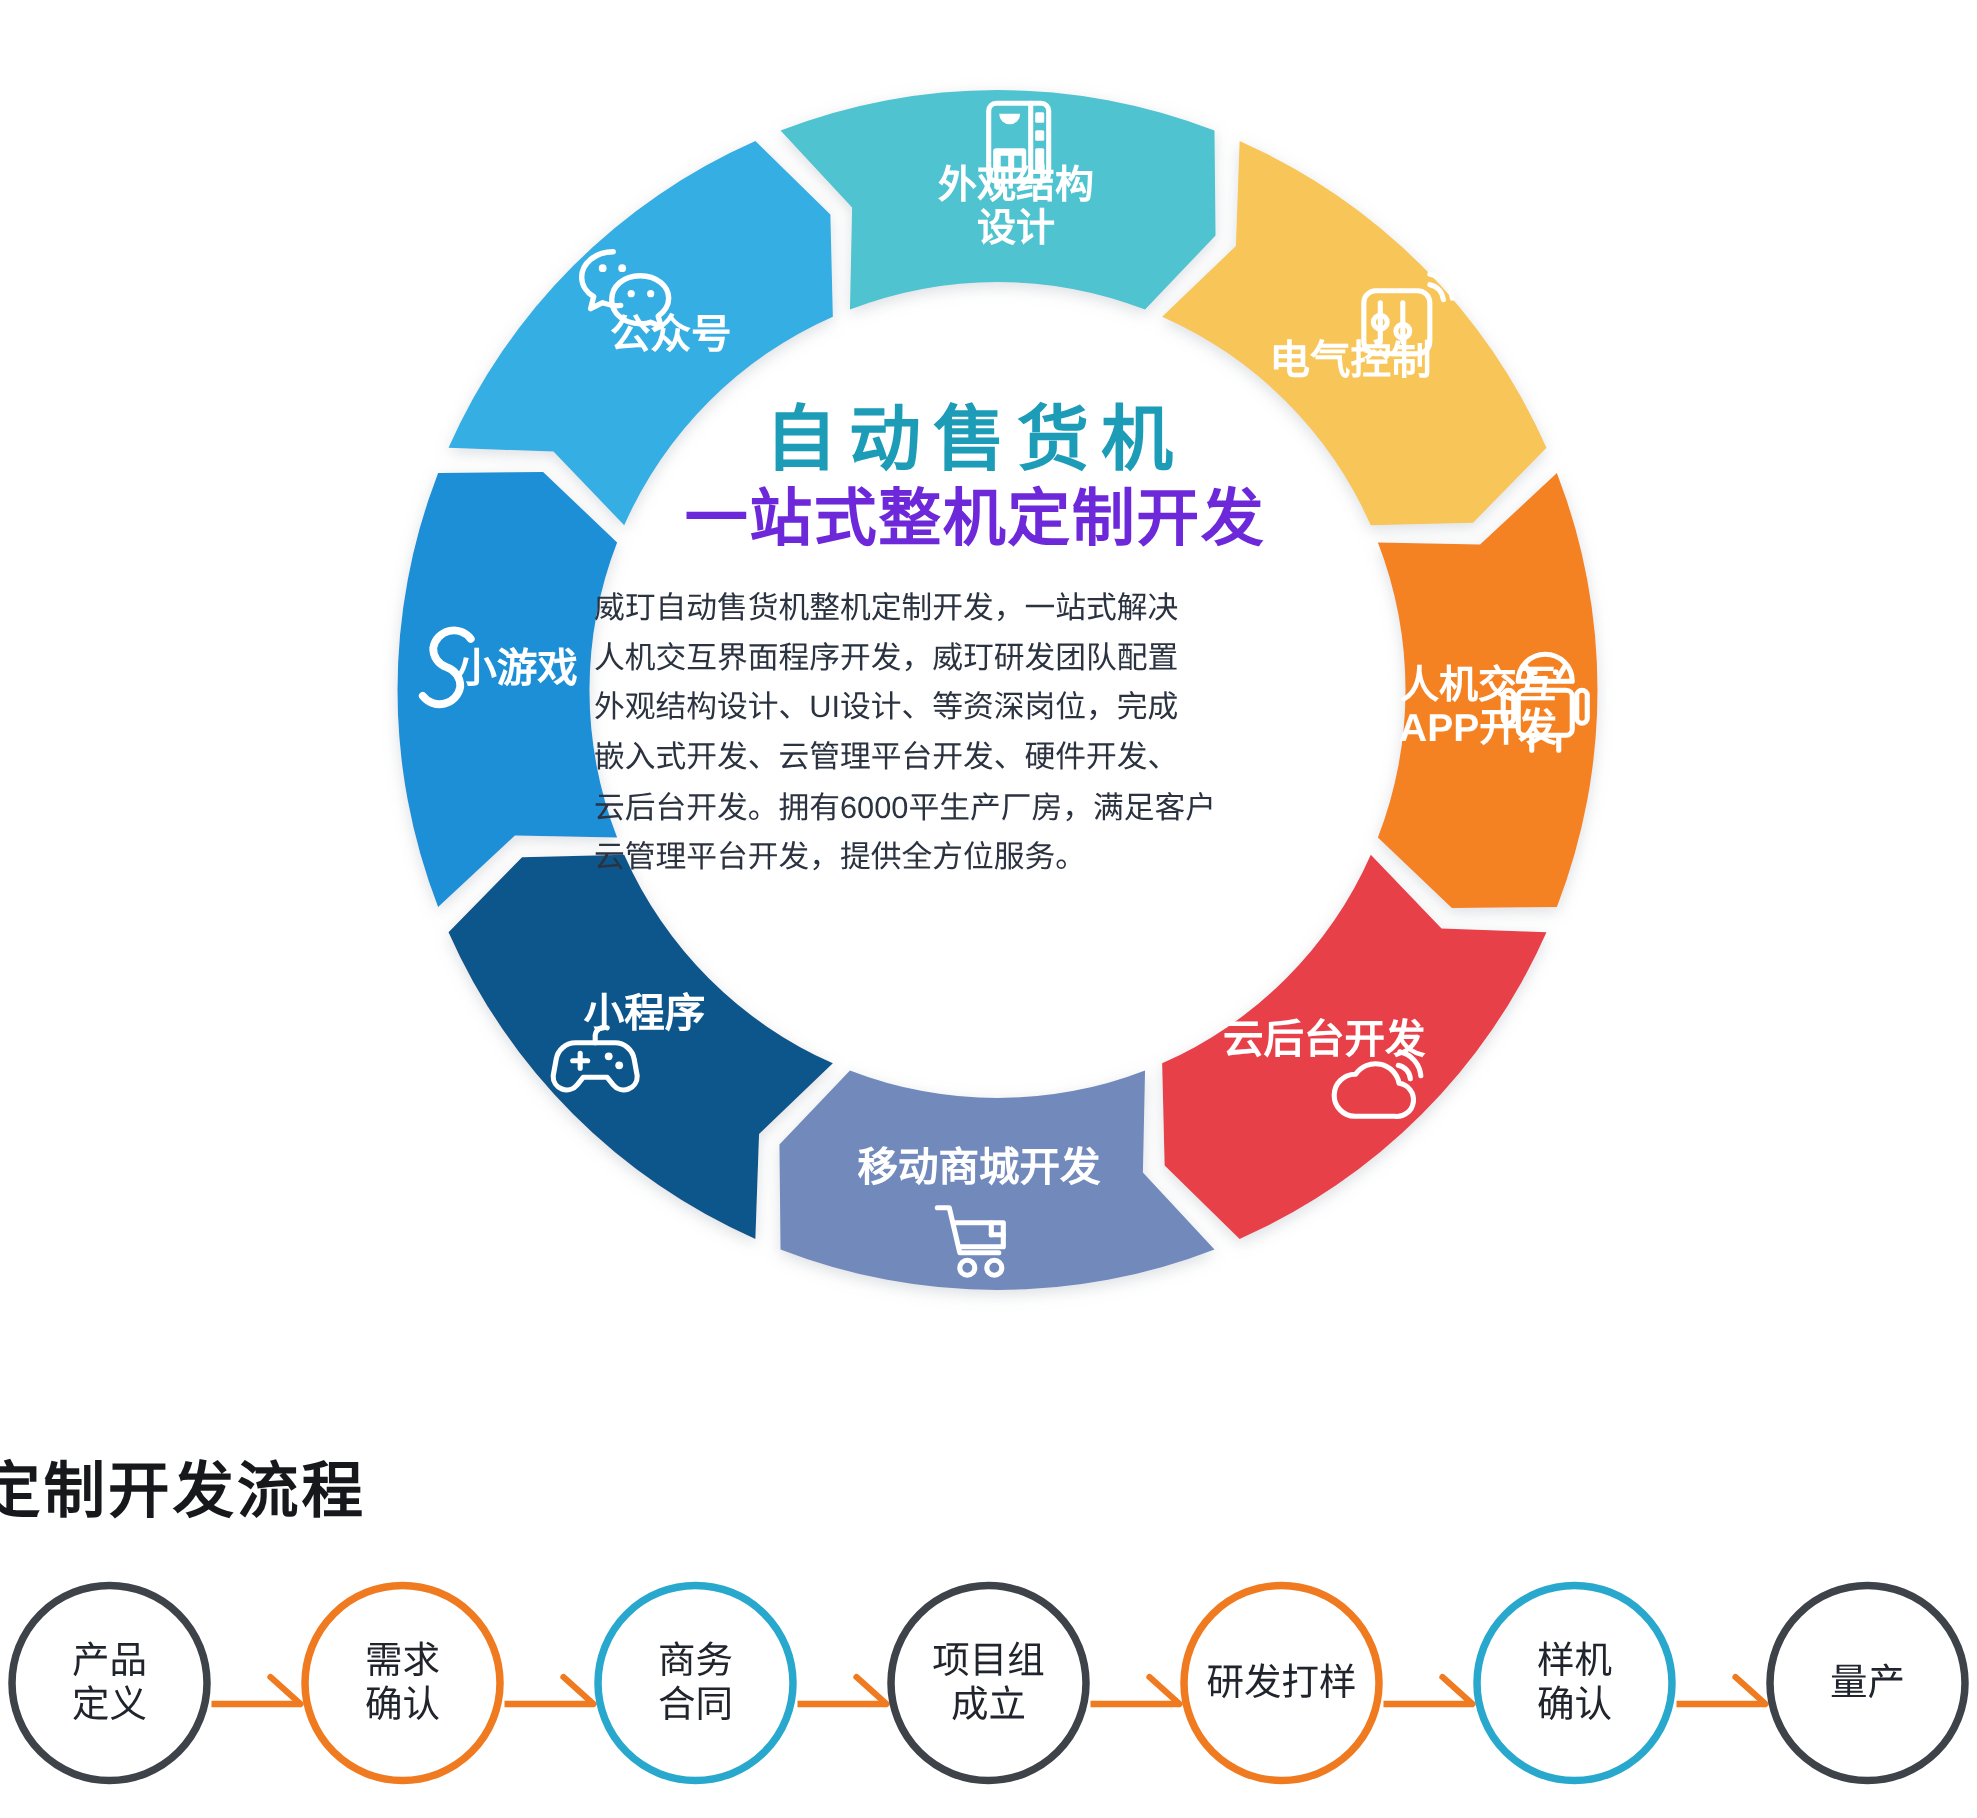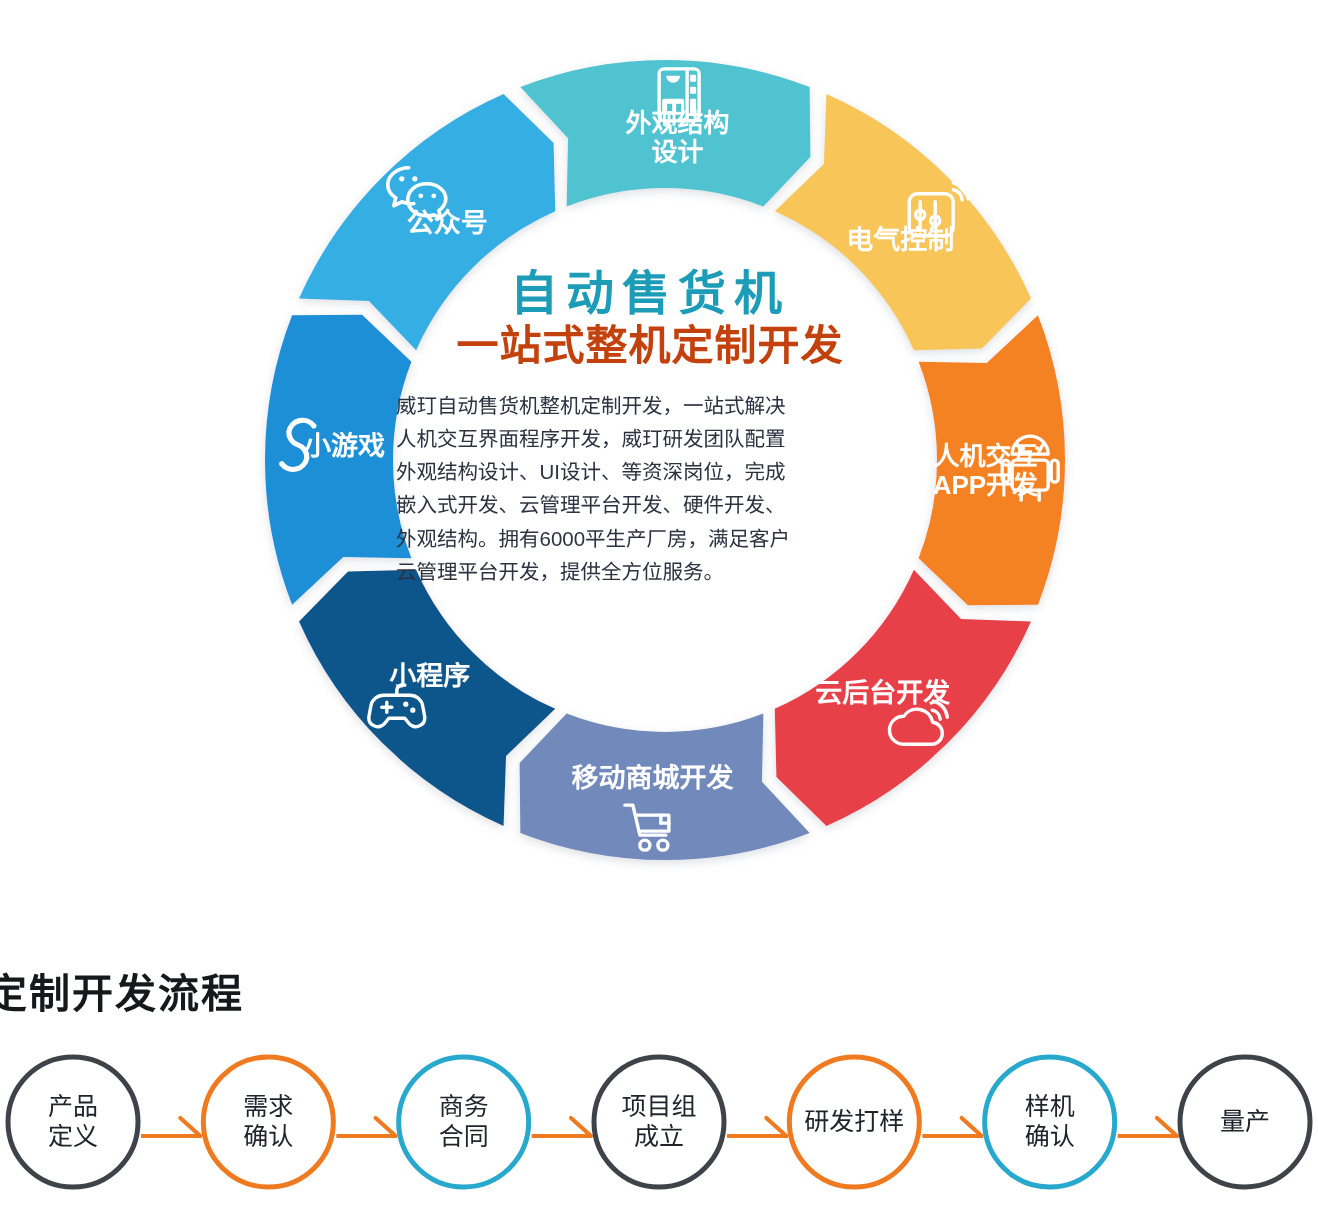--- a/index.html
+++ b/index.html
@@ -28,21 +28,21 @@
     position:absolute;left:392px;top:252px;
     width:516px;height:420px;
     text-align:center;
   }
   .title-main{
     font-size:48px;font-weight:700;color:#1D9CB8;
     letter-spacing:8px;line-height:1.08;
     margin:0 0 2px 0;white-space:nowrap;
   }
   .title-sub{
-    font-size:42px;font-weight:700;color:#c2410c;
+    font-size:42px;font-weight:700;color:#6d28d9;
     letter-spacing:1px;line-height:1.12;
     margin:0 0 20px 0;white-space:nowrap;
   }
   .body-copy{
     font-size:20.5px;line-height:1.62;color:#2B3240;
     text-align:left;margin:0;padding:0 4px;
     font-weight:400;
   }
   .body-copy p{margin:0;}
 
@@ -164,21 +164,21 @@
   </div>
 
   <div class="center-box">
     <h1 class="title-main">自动售货机</h1>
     <h2 class="title-sub">一站式整机定制开发</h2>
     <div class="body-copy" id="body-copy">
         <p>威玎自动售货机整机定制开发，一站式解决</p>
         <p>人机交互界面程序开发，威玎研发团队配置</p>
         <p>外观结构设计、UI设计、等资深岗位，完成</p>
         <p>嵌入式开发、云管理平台开发、硬件开发、</p>
-        <p>外观结构。拥有6000平生产厂房，满足客户</p>
+        <p>云后台开发。拥有6000平生产厂房，满足客户</p>
         <p>云管理平台开发，提供全方位服务。</p>
       </div>
   </div>
 
   <div class="flow-heading">定制开发流程</div>
 
   <div class="flow-wrap">
     <svg class="flow-svg" viewBox="0 0 1318 172" xmlns="http://www.w3.org/2000/svg" aria-hidden="true">
       <g id="flow-arrows">
           <g>

